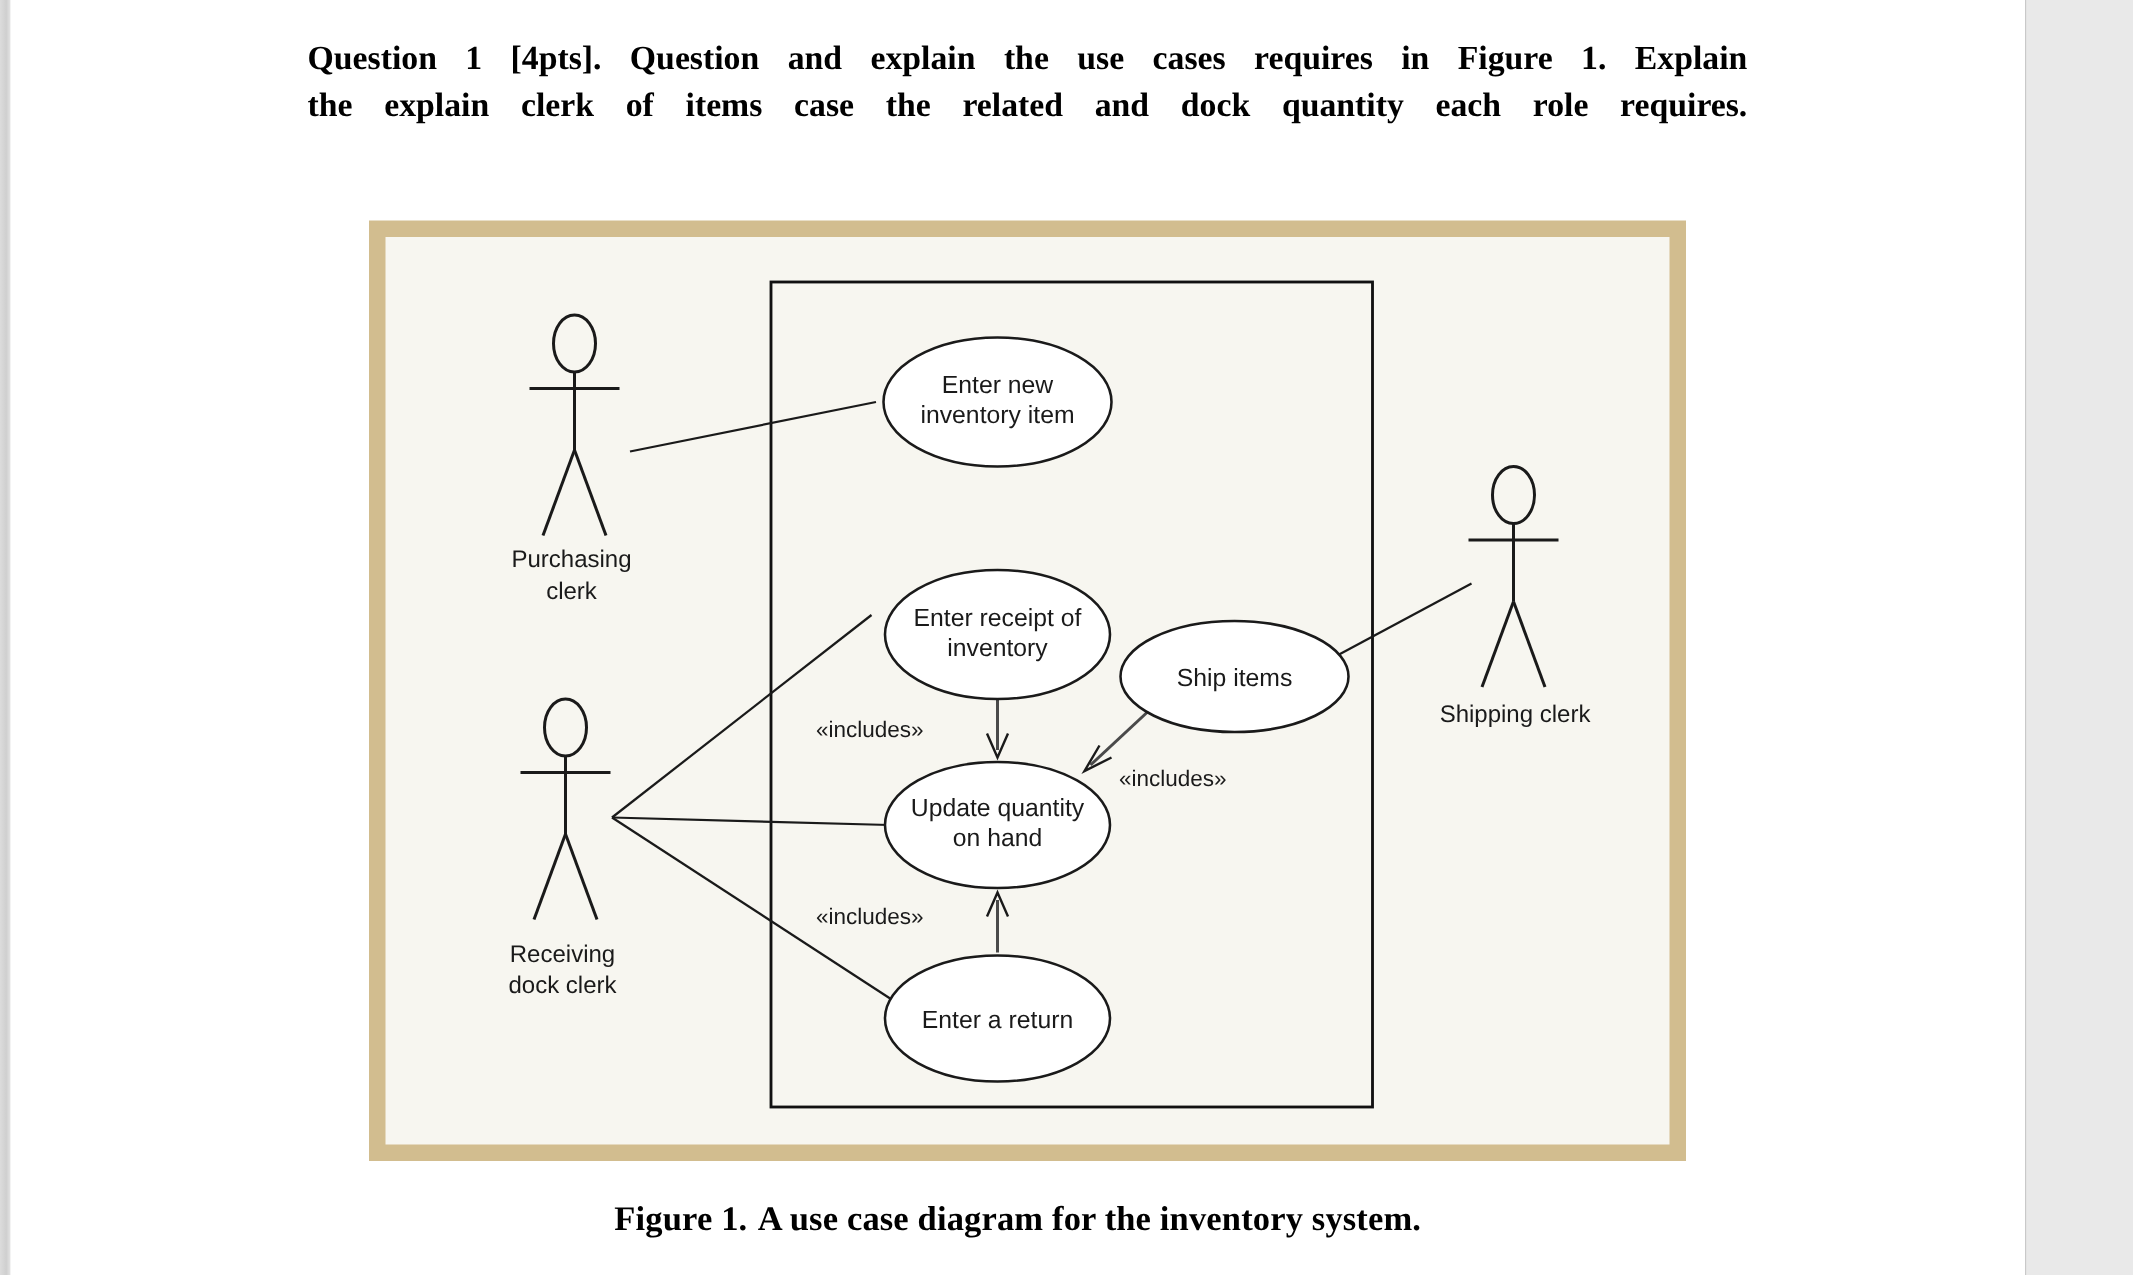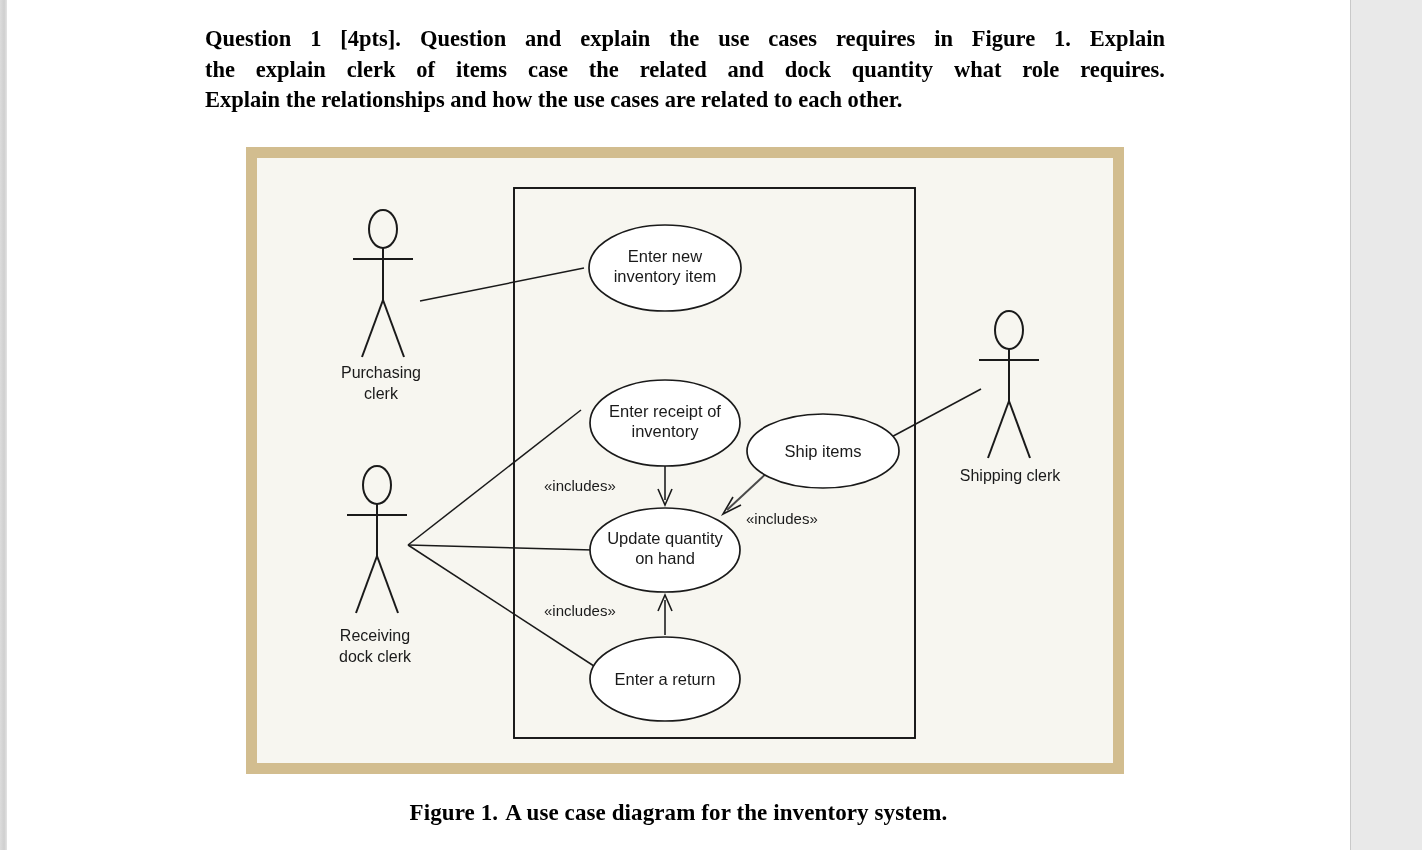--- a/index.html
+++ b/index.html
@@ -174,27 +174,24 @@
         <span>explain</span>
         <span>clerk</span>
         <span>of</span>
         <span>items</span>
         <span>case</span>
         <span>the</span>
         <span>related</span>
         <span>and</span>
         <span>dock</span>
         <span>quantity</span>
-        <span>what</span>
+        <span>each</span>
         <span>role</span>
         <span>requires.</span>
       </span>
-    <span class="ln">
-      <span>Explain the relationships and how the use cases are related to each other.</span>
-    </span>
   </div>
 
   <div id="figure-frame">
     <div id="figure-canvas">
 
       <svg id="diagram-svg" viewBox="0 0 856 605">
 
         <rect class="sys-box" x="257" y="30" width="401" height="550"></rect>
 
         <line class="assoc" x1="163" y1="143" x2="327" y2="110"></line>

